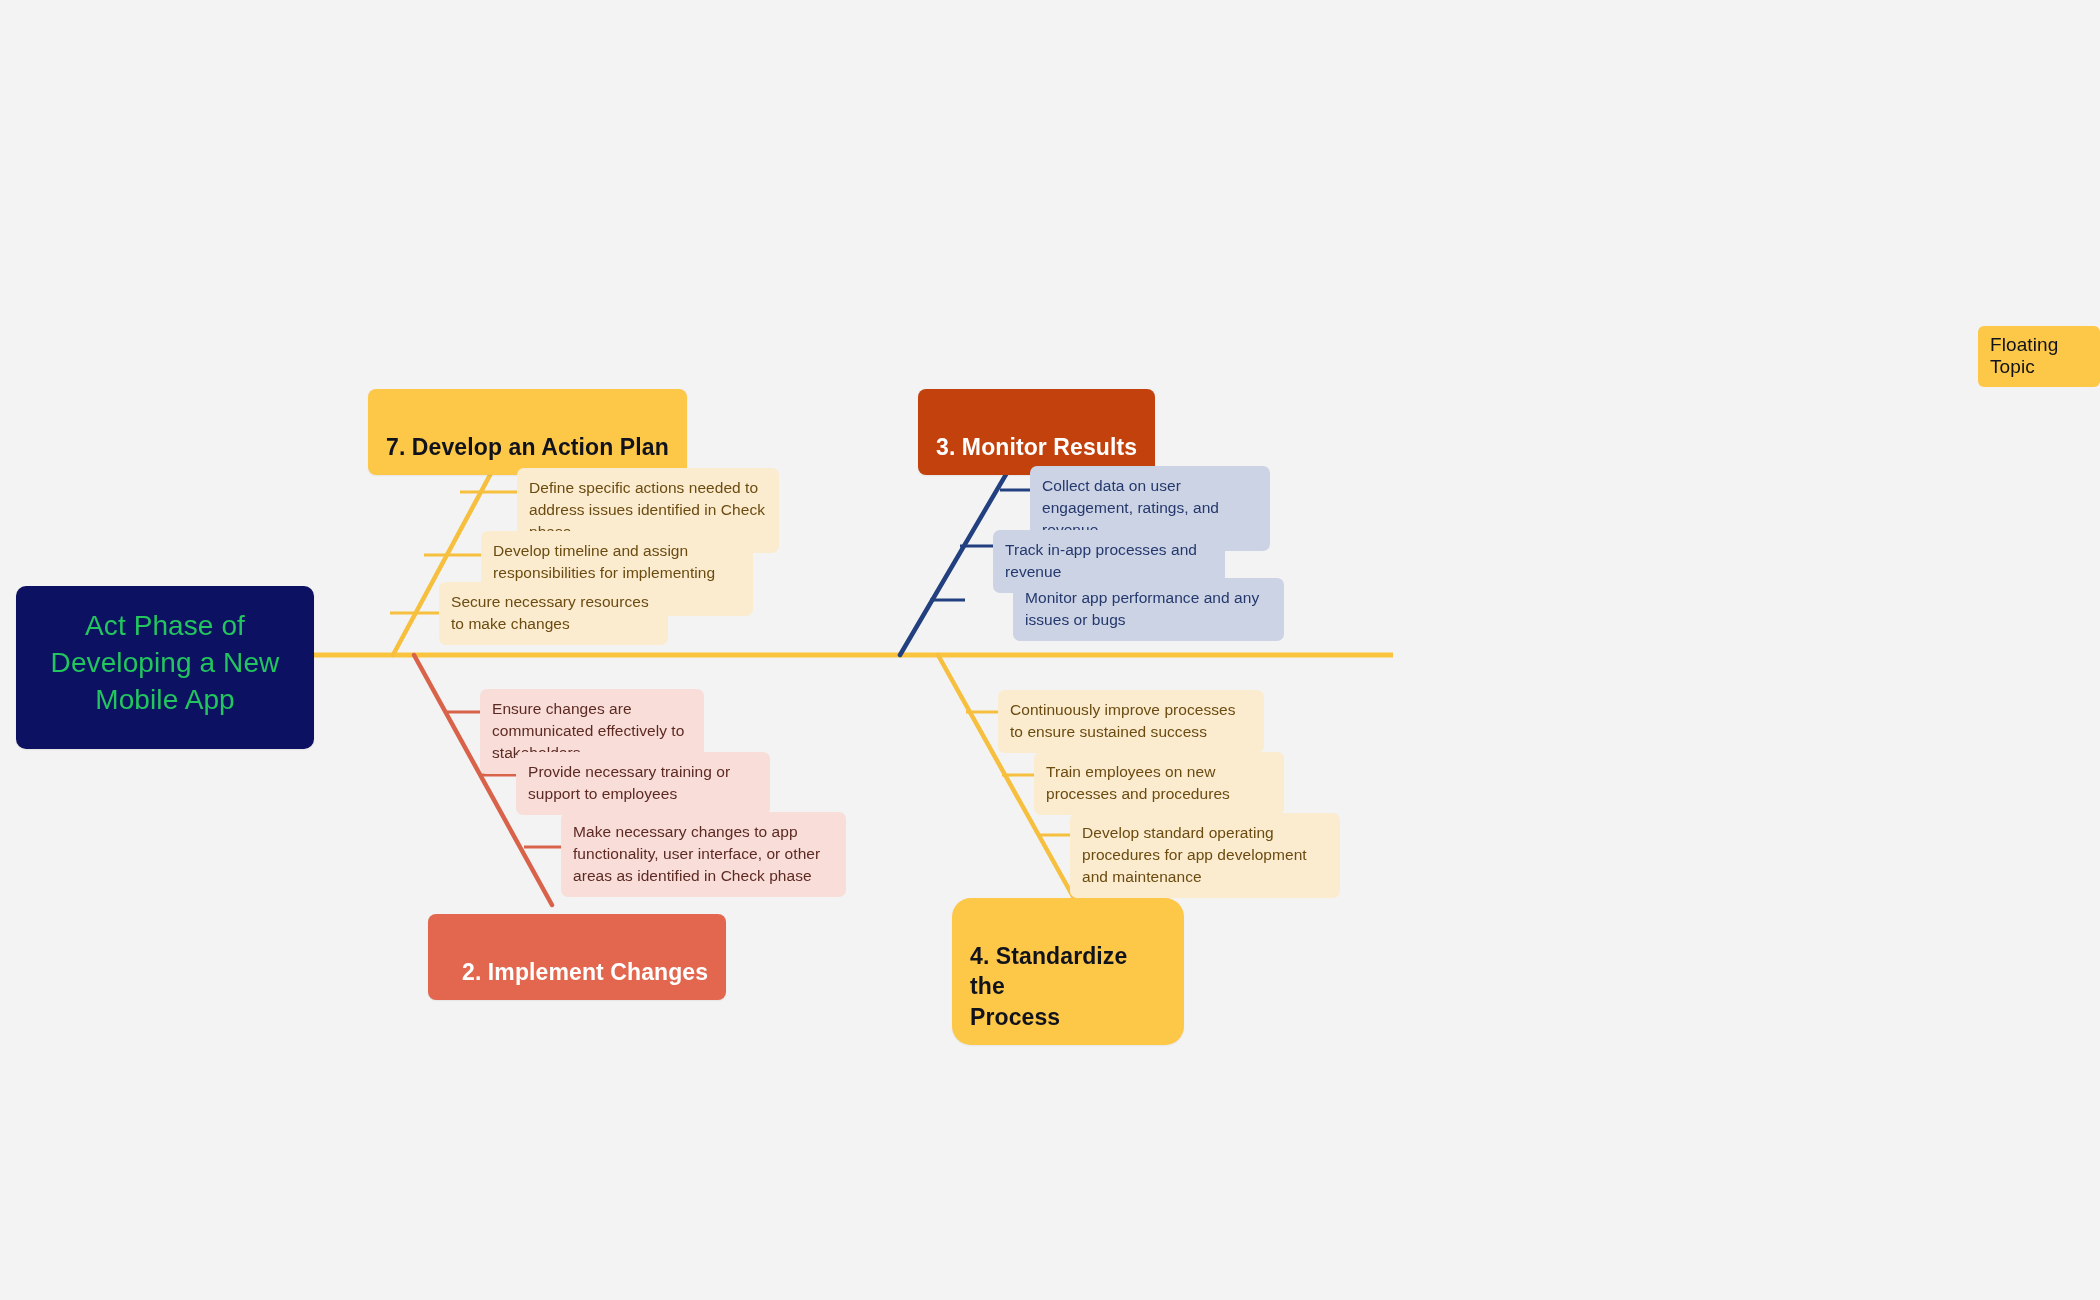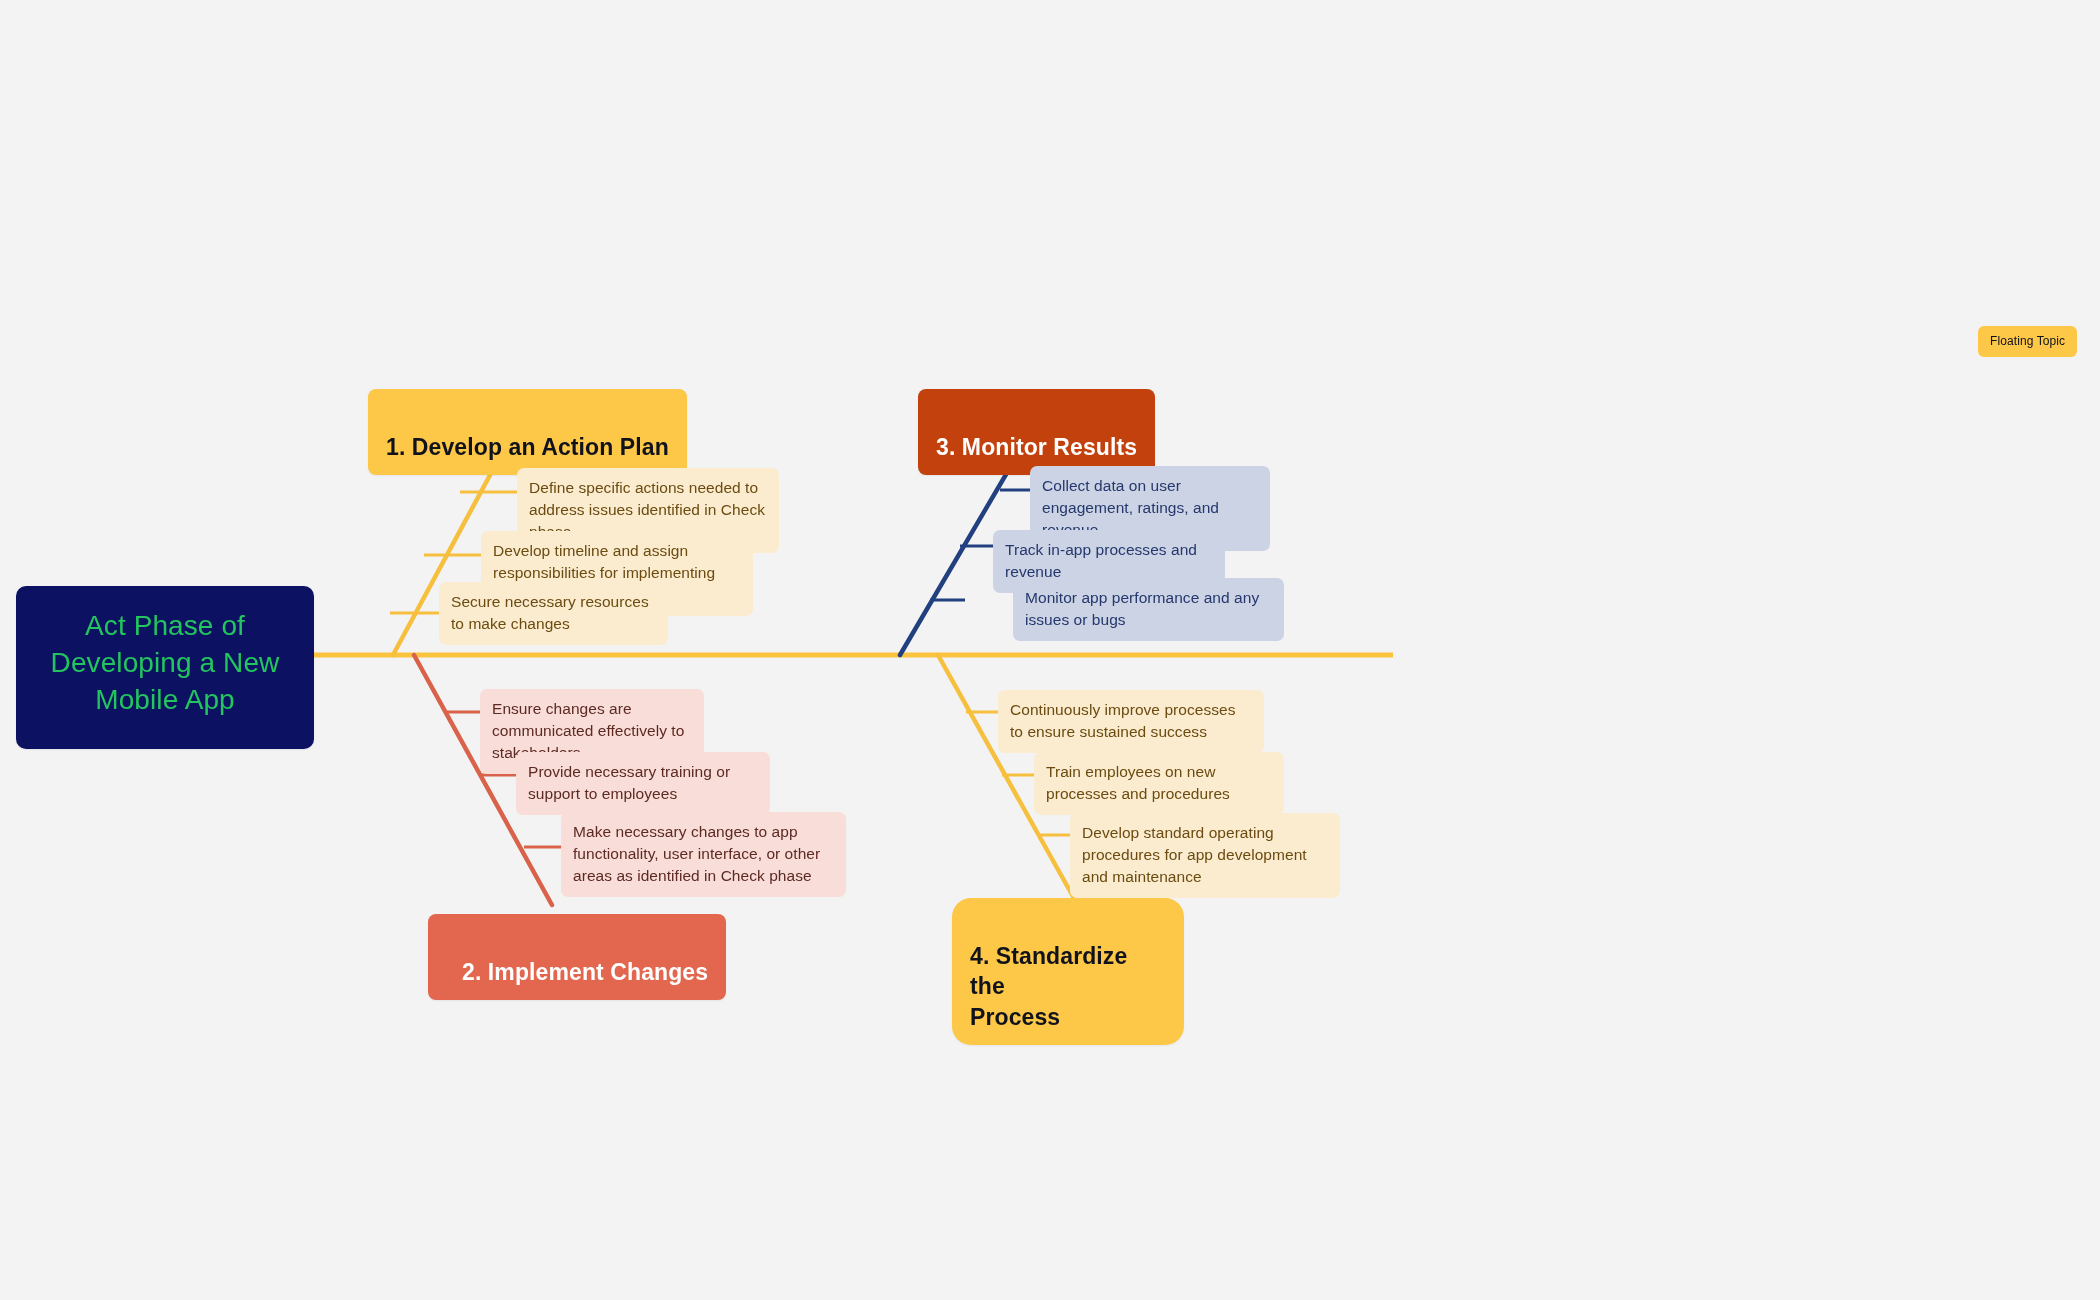--- a/index.html
+++ b/index.html
@@ -83,21 +83,21 @@
   .st-red    { background: #f8ddd8; color: #5d2a23; }
 
   
   .floating-topic {
     position: absolute;
     left: 1978px;
     top: 326px;
     background: #fdc748;
     color: #10131c;
     border-radius: 6px;
-    font-size: 12px;
+    font-size: 19px;
     font-weight: 400;
     padding: 8px 12px 9px 12px;
     letter-spacing: 0.1px;
   }
 </style>
 </head>
 <body>
 
 <div id="canvas">
 
@@ -124,21 +124,21 @@
     <line x1="966" y1="712" x2="1000" y2="712" stroke="#f6bf3e" stroke-width="3"></line>
     <line x1="1002" y1="775" x2="1036" y2="775" stroke="#f6bf3e" stroke-width="3"></line>
     <line x1="1040" y1="835" x2="1074" y2="835" stroke="#f6bf3e" stroke-width="3"></line>
   </svg>
 
   <div class="central-node">
     <span>Act Phase of Developing a New Mobile App</span>
   </div>
 
   <div class="branch-header bh-yellow" style="left:368px; top:389px;">
-    <span>1. Develop an Action Plan</span>
+    <span>7. Develop an Action Plan</span>
   </div>
 
   <div class="sub-topic st-yellow" style="left:517px; top:468px; width:262px;">
     <span>Define specific actions needed to address issues identified in Check phase</span>
   </div>
   <div class="sub-topic st-yellow" style="left:481px; top:531px; width:272px;">
     <span>Develop timeline and assign responsibilities for implementing changes</span>
   </div>
   <div class="sub-topic st-yellow" style="left:439px; top:582px; width:229px;">
     <span>Secure necessary resources to make changes</span>

